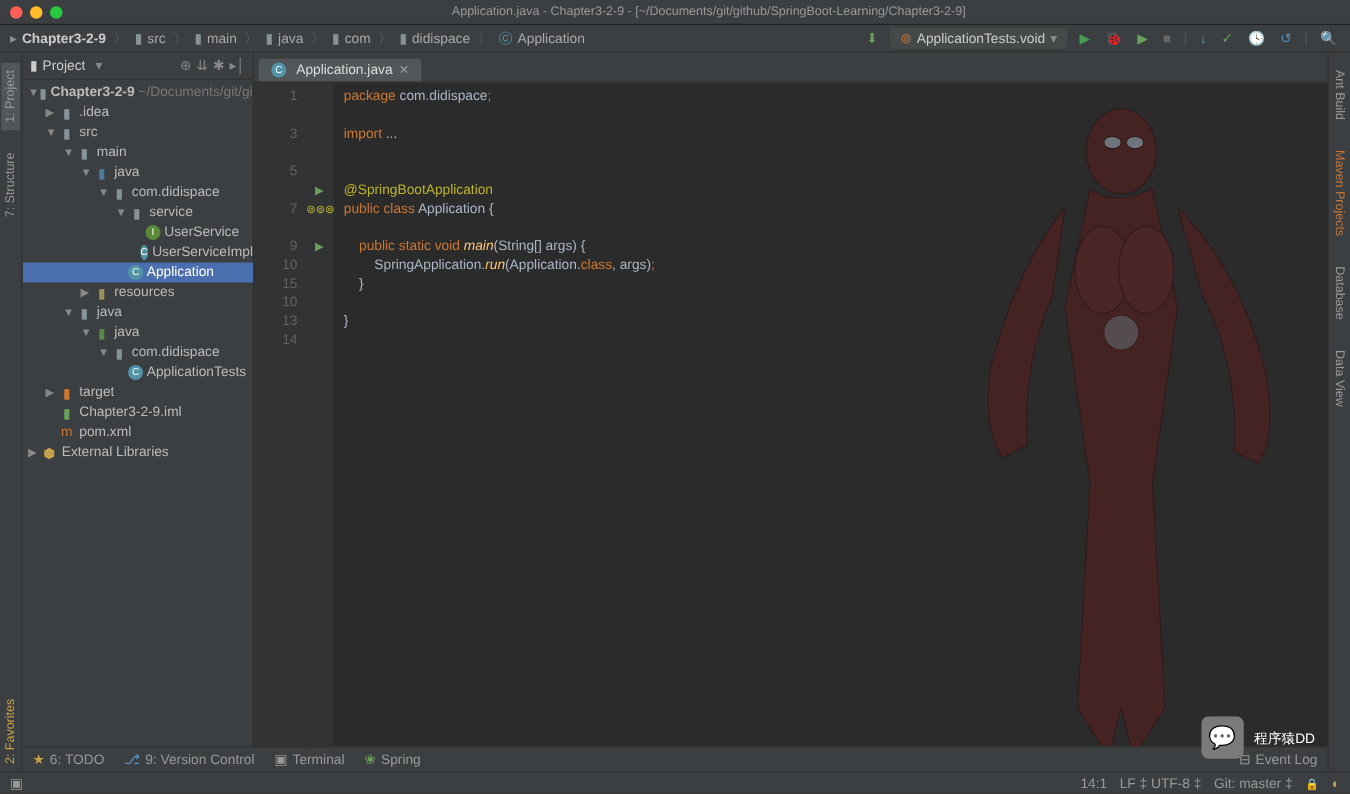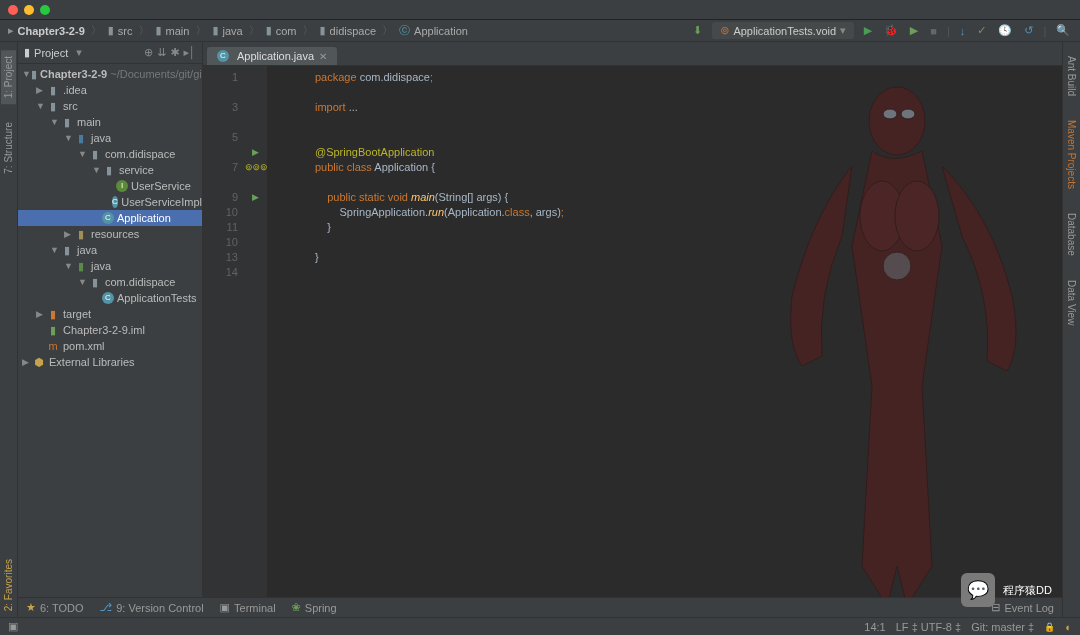--- a/index.html
+++ b/index.html
@@ -40,21 +40,21 @@
 .ticon.xml { color: #c57432; }
 .ed-area { flex: 1; display: flex; flex-direction: column; background: #2b2b2b; position: relative; }
 .tab-bar { height: 24px; background: #3c3f41; display: flex; align-items: flex-end; border-bottom: 1px solid #323232; padding-left: 4px; }
 .tab { background: #515658; padding: 3px 10px; border-radius: 3px 3px 0 0; display: flex; align-items: center; gap: 5px; color: #ddd; font-size: 11px; }
 .tab .close { color: #999; font-size: 10px; }
 .editor { flex: 1; display: flex; font-family: "Menlo","Consolas",monospace; font-size: 11px; line-height: 15px; position: relative; }
 .gutter { width: 42px; background: #313335; color: #606366; text-align: right; padding: 4px 6px 0 0; border-right: 1px solid #323232; }
 .gutter .ln { height: 15px; }
 .marker-gutter { width: 22px; background: #313335; padding-top: 4px; border-right: 1px solid #323232; text-align:center; color:#888; }
 .marker-gutter .mk { height:15px; font-size:9px;}
-.code { flex: 1; padding: 4px 0 0 8px; color: #a9b7c6; white-space: pre; margin-left: 40px; }
+.code { flex: 1; padding: 4px 0 0 8px; color: #a9b7c6; white-space: pre; }
 .kw { color: #cc7832; }
 .ann { color: #bbb529; }
 .cls2 { color: #a9b7c6; }
 .mth { color: #ffc66d; font-style: italic; }
 .punc { color: #cc7832; }
 .bg-figure { position: absolute; right: 10px; top: 0; bottom: 0; width: 320px; opacity: 0.5; pointer-events: none; }
 .statusbar { position: absolute; bottom: 0; left: 0; right: 0; height: 18px; background: #3c3f41; border-top: 1px solid #323232; display: flex; align-items: center; padding: 0 8px; font-size: 10px; color: #999; }
 .sb-left { display: flex; gap: 12px; }
 .sb-right { margin-left: auto; display: flex; gap: 10px; align-items: center; }
 .bottom-tabs { position: absolute; bottom: 18px; left: 18px; right: 18px; height: 20px; background: #3c3f41; border-top: 1px solid #323232; display: flex; align-items: center; padding: 0 8px; gap: 16px; font-size: 10px; color: #999; }
@@ -66,20 +66,21 @@
 </style>
 </head>
 <body>
 
 <div class="titlebar">
   <div class="traffic">
     <div class="dot r"></div>
     <div class="dot y"></div>
     <div class="dot g"></div>
   </div>
+  <div class="title-text">Application.java - Chapter3-2-9 - [~/Documents/git/github/SpringBoot-Learning/Chapter3-2-9]</div>
 </div>
 
 <div class="navbar">
   <div class="crumb">
     <span class="icon-folder">▸</span>
     <span style="font-weight:bold;color:#ccc;">Chapter3-2-9</span>
     <span class="sep">〉</span>
       <span class="icon-folder">▮</span>
       <span>src</span>
     <span class="sep">〉</span>
@@ -249,21 +250,21 @@
         <div class="ln">1</div>
           <div class="ln"></div>
           <div class="ln">3</div>
           <div class="ln"></div>
           <div class="ln">5</div>
           <div class="ln"></div>
           <div class="ln">7</div>
           <div class="ln"></div>
           <div class="ln">9</div>
           <div class="ln">10</div>
-          <div class="ln">11</div>
+          <div class="ln">15</div>
           <div class="ln">10</div>
           <div class="ln">13</div>
           <div class="ln">14</div>
       </div>
       <div class="marker-gutter">
         <div class="mk"></div>
           <div class="mk"></div>
           <div class="mk"></div>
           <div class="mk"></div>
           <div class="mk"></div>

